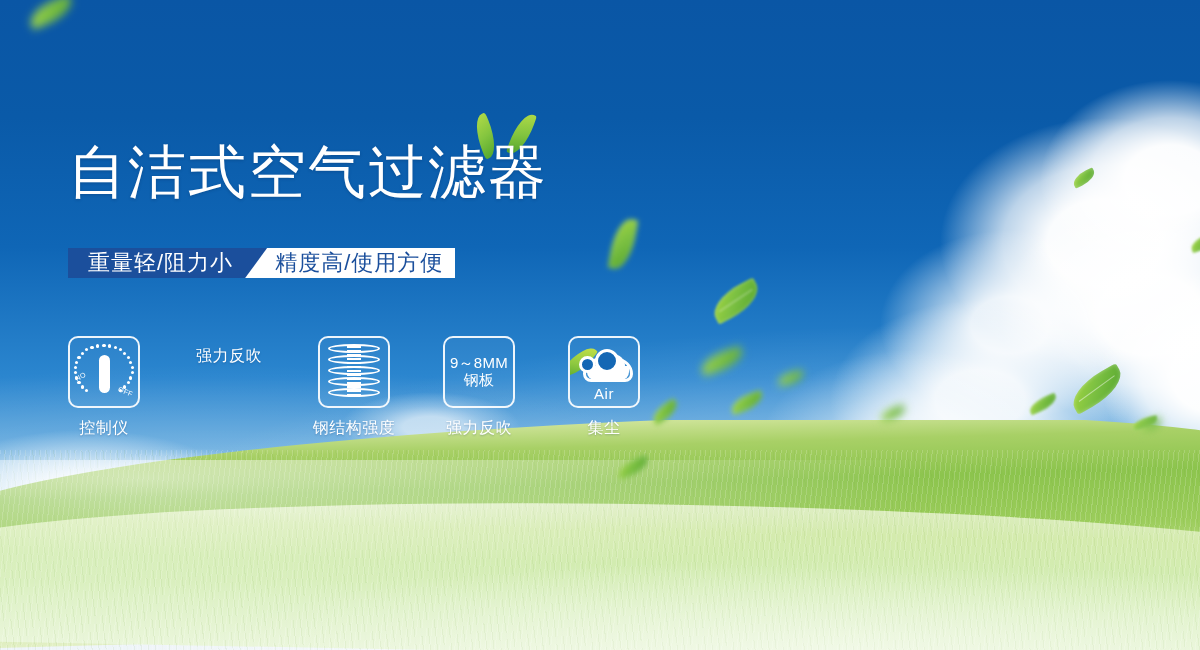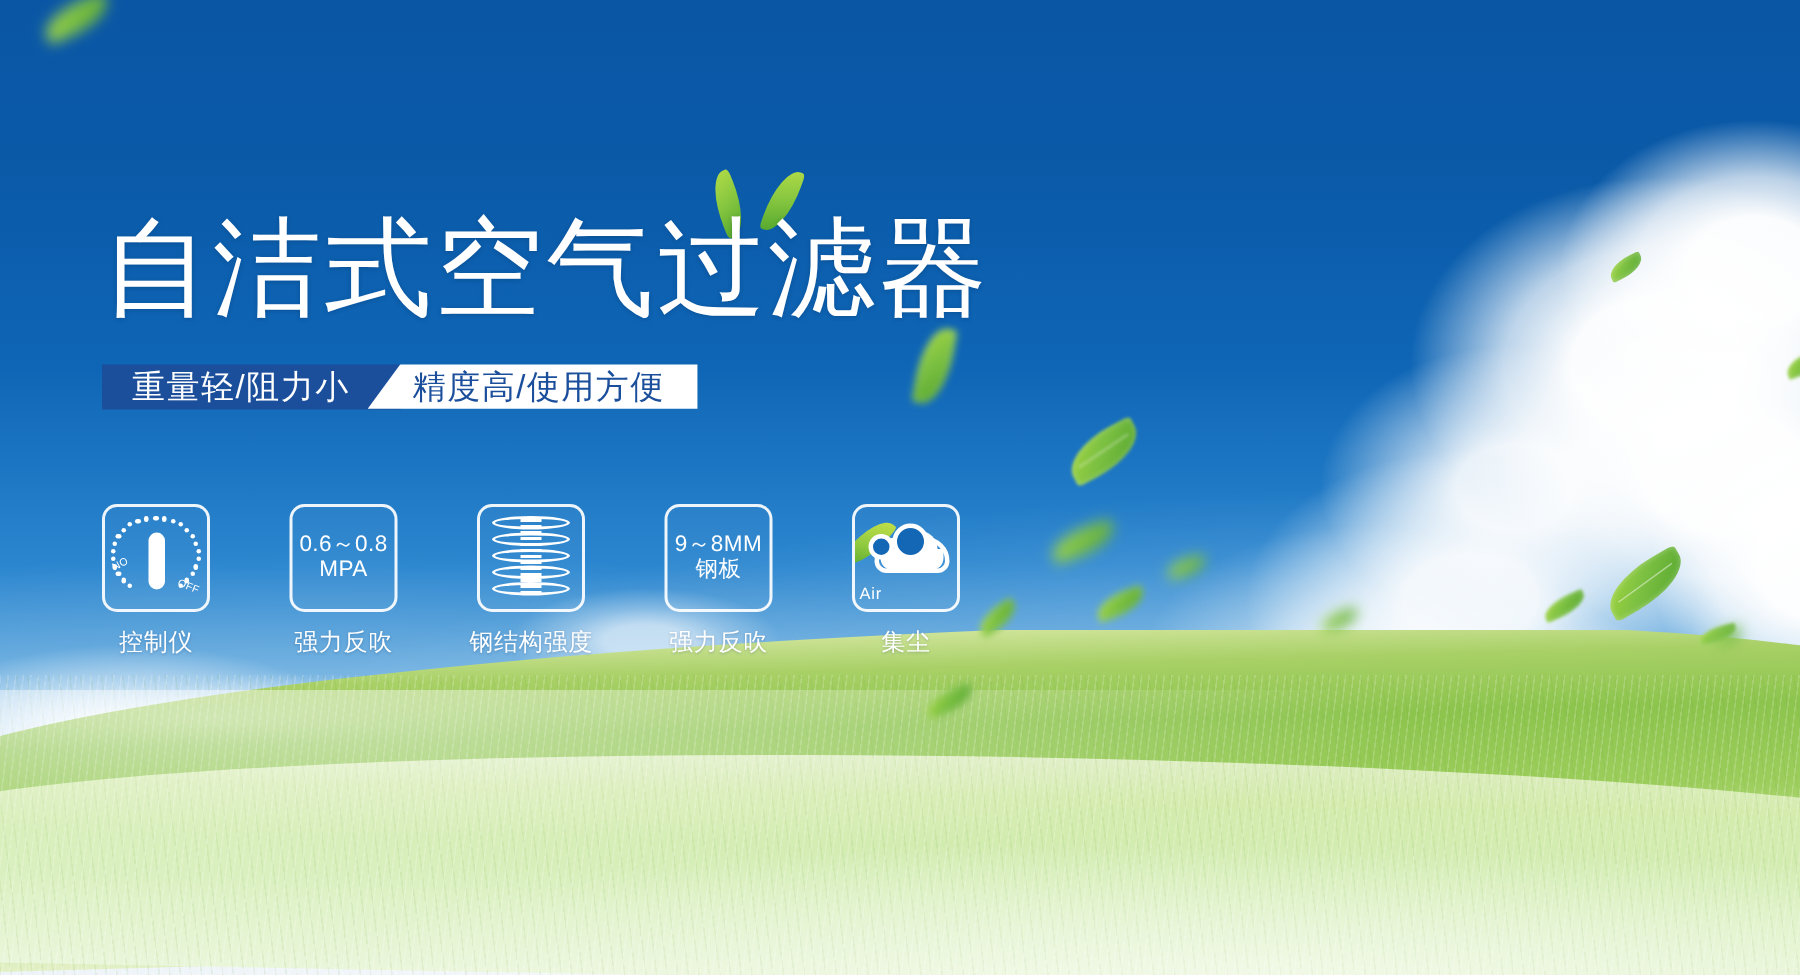--- a/index.html
+++ b/index.html
@@ -138,21 +138,21 @@
     width: 76%; height: 1px;
     background: rgba(255,255,255,.45);
     transform: rotate(-6deg);
   }
 
   
   .title {
     position: absolute;
     left: 68px;
     top: 143px;
-    font-size: 72px;
+    font-size: 58px;
     line-height: 1;
     color: #ffffff;
     letter-spacing: 2px;
     font-weight: 400;
     white-space: nowrap;
     text-shadow: 0 1px 3px rgba(0,30,70,.25);
   }
 
   
   .sprout {
@@ -165,37 +165,37 @@
   .sprout-l { left: 477px; top: 114px; transform: rotate(-22deg); }
   .sprout-r { left: 513px; top: 112px; transform: rotate(20deg); }
 
   
   .subtitle {
     position: absolute;
     left: 68px;
     top: 237px;
     height: 41px;
     display: flex;
-    align-items: center;
+    align-items: flex-end;
   }
   .sub-left {
     background: #1b4f9c;
     display: flex;
     align-items: center;
     padding: 0 34px 0 20px;
     color: #ffffff;
     font-size: 22px;
     letter-spacing: 1px;
   }
   .sub-right {
     position: relative;
     background: #ffffff;
     display: flex;
     align-items: center;
-    padding: 0 22px 0 30px;
+    padding: 0 12px 0 30px;
     color: #1b4f9c;
     font-size: 22px;
     letter-spacing: 1px;
     margin-left: -22px;
     clip-path: polygon(22px 0, 100% 0, 100% 100%, 0 100%);
   }
 
   
   .features {
     position: absolute;
@@ -331,22 +331,23 @@
   .airicon .c-fill2 {
     position: absolute;
     left: 26px; top: 8px;
     width: 26px; height: 18px;
     background: #fff;
     border-radius: 12px 12px 0 0;
   }
   .airicon .airtext {
     position: absolute;
     left: 0; right: 0; bottom: -4px;
+    text-align: center;
     color: #fff;
-    font-size: 11px;
+    font-size: 15px;
     letter-spacing: .5px;
   }
 </style>
 </head>
 <body>
 
 <div id="banner">
 
   <div class="sky"></div>
   <div class="sky-glow"></div>
@@ -440,24 +441,20 @@
           <span class="dot" style="left:22.0px; top:2.4px;"></span>
           <span class="needle"></span>
           <span class="lab lab-no">NO</span>
           <span class="lab lab-off">OFF</span>
         </div>
       </div>
       <div class="feature-label">控制仪</div>
     </div>
 
     <div class="feature">
-      <div class="feature-box">
-        <div class="feature-text">0.6～0.8
-MPA</div>
-      </div>
       <div class="feature-label">强力反吹</div>
     </div>
 
     <div class="feature">
       <div class="feature-box">
         <div class="stack">
           <span class="core"></span>
           <span class="ring" style="top:0px;"></span>
           <span class="ring" style="top:11px;"></span>
           <span class="ring" style="top:22px;"></span>

